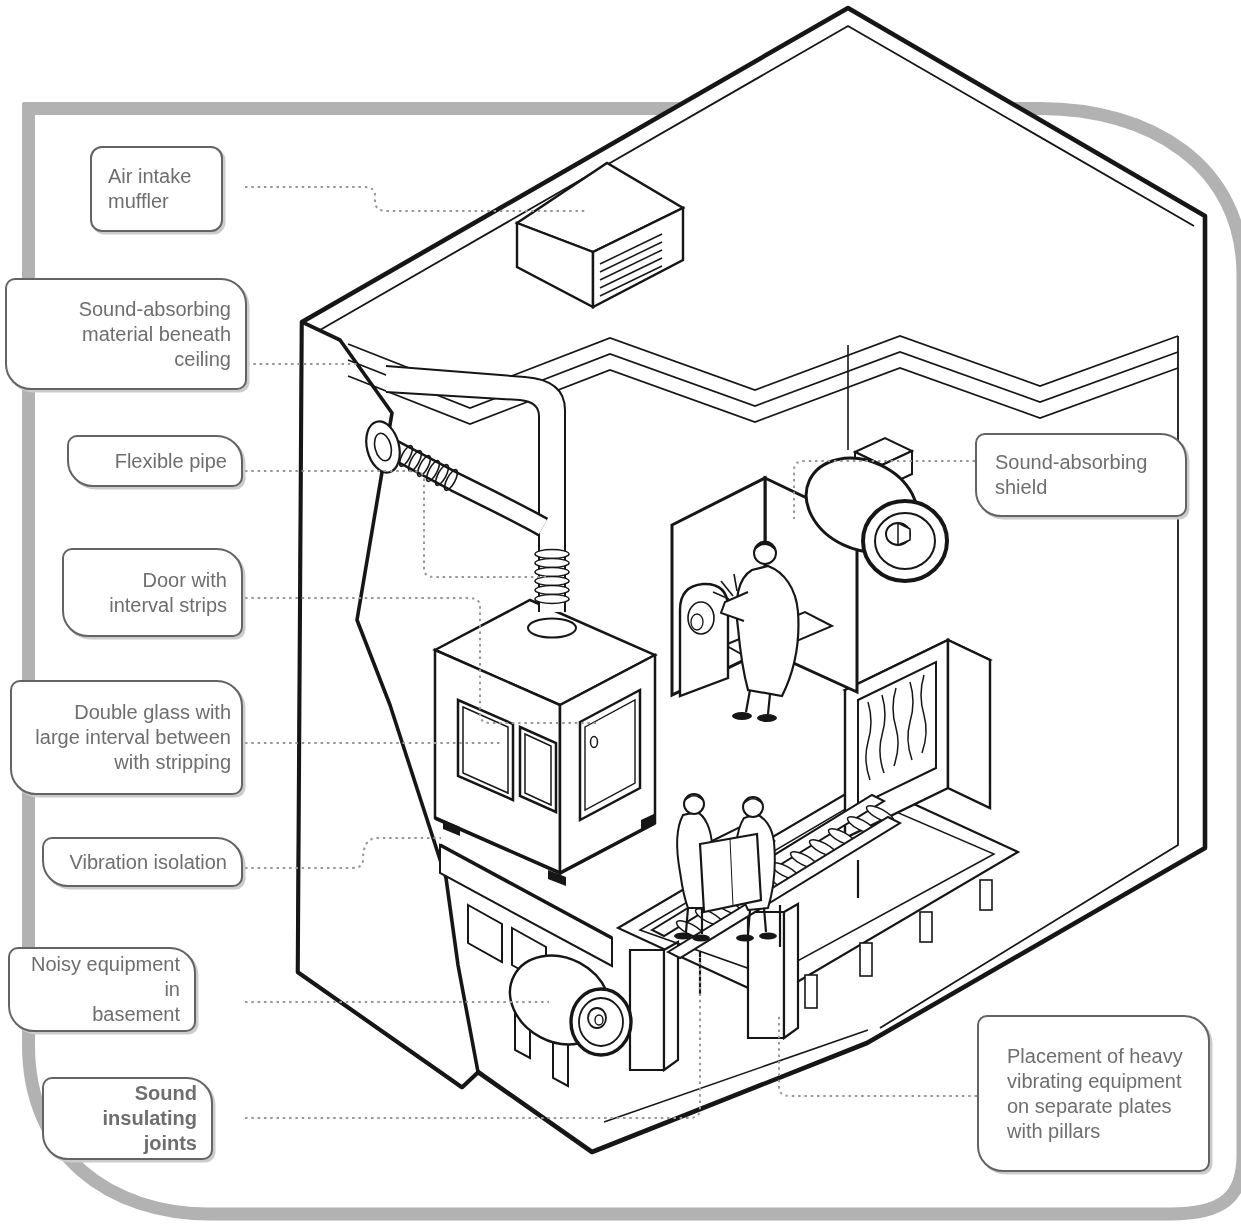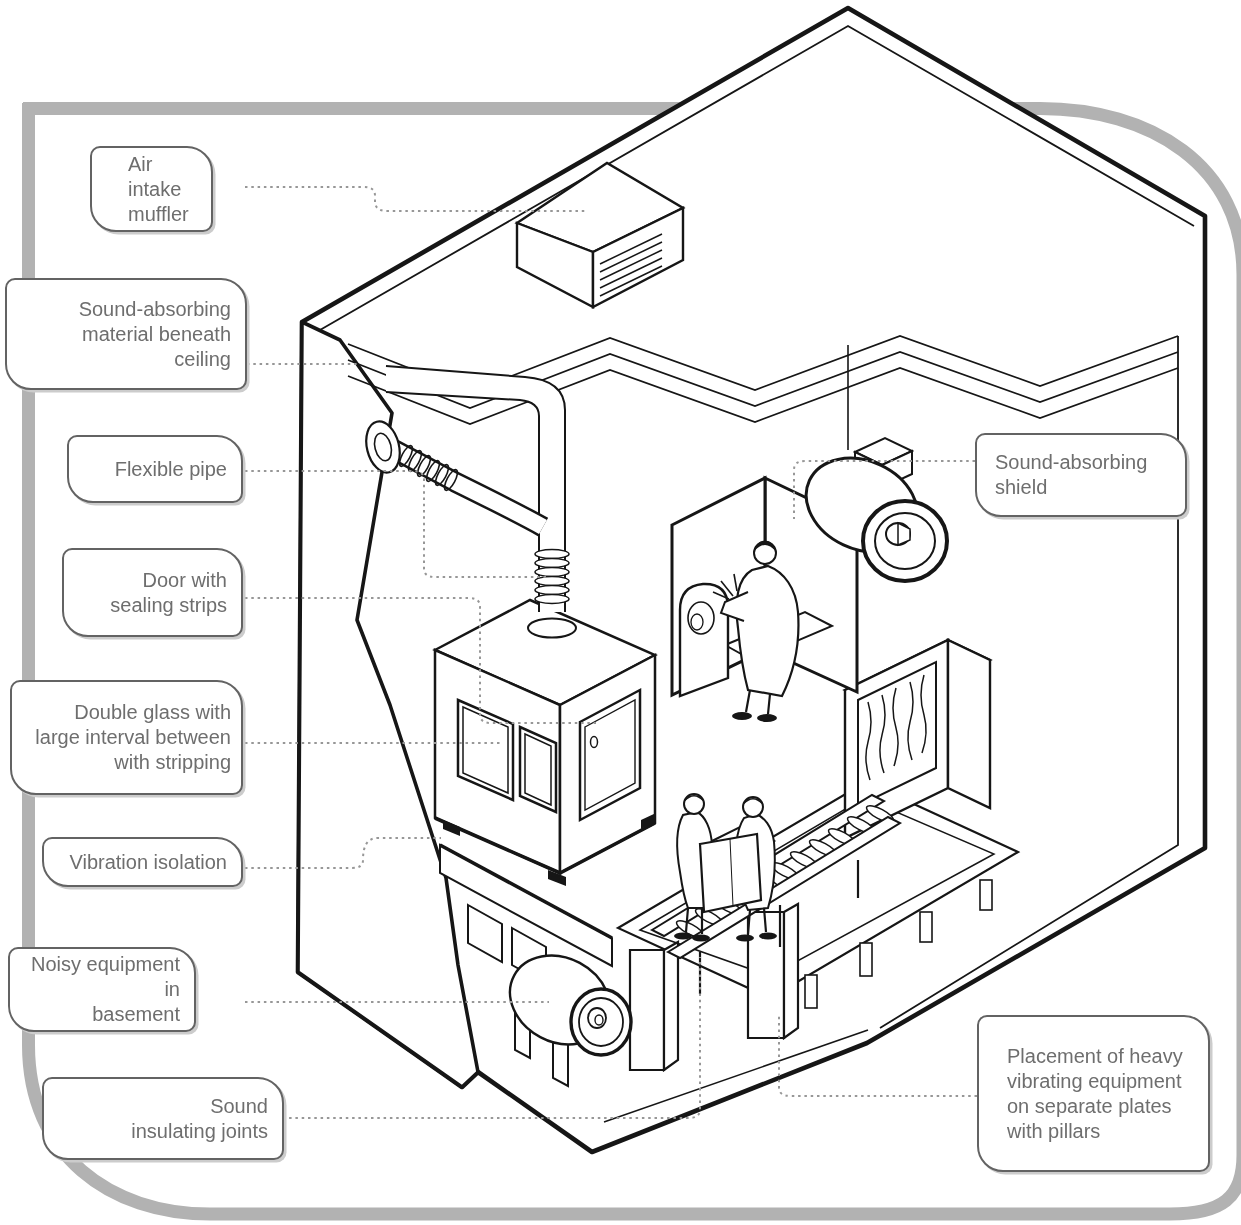--- a/index.html
+++ b/index.html
@@ -5,28 +5,28 @@
   html,body{margin:0;padding:0;background:#ffffff;}
   .stage{position:relative;width:1241px;height:1225px;background:#ffffff;overflow:hidden;
          font-family:"Liberation Sans",sans-serif;}
   svg{position:absolute;left:0;top:0;}
   .label{position:absolute;box-sizing:border-box;background:#ffffff;border:2.5px solid #636363;
          border-radius:10px 26px 10px 26px;box-shadow:2.5px 2.5px 0 #cccccc;
          display:flex;align-items:center;color:#6e6e6e;font-size:20px;line-height:25px;
          white-space:pre-line;}
   .ra{justify-content:flex-end;text-align:right;padding-right:14px;padding-left:8px;}
   .la{justify-content:flex-start;text-align:left;padding-left:18px;padding-right:8px;}
-  .lbl-1{left:90px;top:146px;width:123px;height:86px;padding-left:36px;}
+  .lbl-1{left:90px;top:146px;width:133px;height:86px;padding-left:16px;border-radius:12px;}
   .lbl-2{left:5px;top:278px;width:242px;height:112px;}
-  .lbl-3{left:67px;top:435px;width:176px;height:68px;}
+  .lbl-3{left:67px;top:435px;width:176px;height:52px;}
   .lbl-4{left:62px;top:548px;width:181px;height:89px;}
   .lbl-5{left:10px;top:680px;width:233px;height:115px;padding-right:10px;}
   .lbl-6{left:42px;top:837px;width:201px;height:50px;}
   .lbl-7{left:8px;top:947px;width:188px;height:85px;}
-  .lbl-8{left:42px;top:1077px;width:242px;height:83px;}
+  .lbl-8{left:42px;top:1077px;width:171px;height:83px;font-weight:bold;}
   .lbl-9{left:975px;top:433px;width:212px;height:84px;}
   .lbl-10{left:977px;top:1015px;width:233px;height:157px;padding-left:28px;}
 </style>
 </head>
 <body>
 
 <div class="stage">
 
 <svg width="1241" height="1225" viewBox="0 0 1241 1225">
 
@@ -280,21 +280,21 @@
   </g>
 </svg>
 
 <div class="label lbl-1 la">Air intake
 muffler</div>
 <div class="label lbl-2 ra">Sound-absorbing
 material beneath
 ceiling</div>
 <div class="label lbl-3 ra">Flexible pipe</div>
 <div class="label lbl-4 ra">Door with
-sealing strips</div>
+interval strips</div>
 <div class="label lbl-5 ra">Double glass with
 large interval between
 with stripping</div>
 <div class="label lbl-6 ra">Vibration isolation</div>
 <div class="label lbl-7 ra">Noisy equipment in
 basement</div>
 <div class="label lbl-8 ra">Sound
 insulating joints</div>
 <div class="label lbl-9 la">Sound-absorbing
 shield</div>

